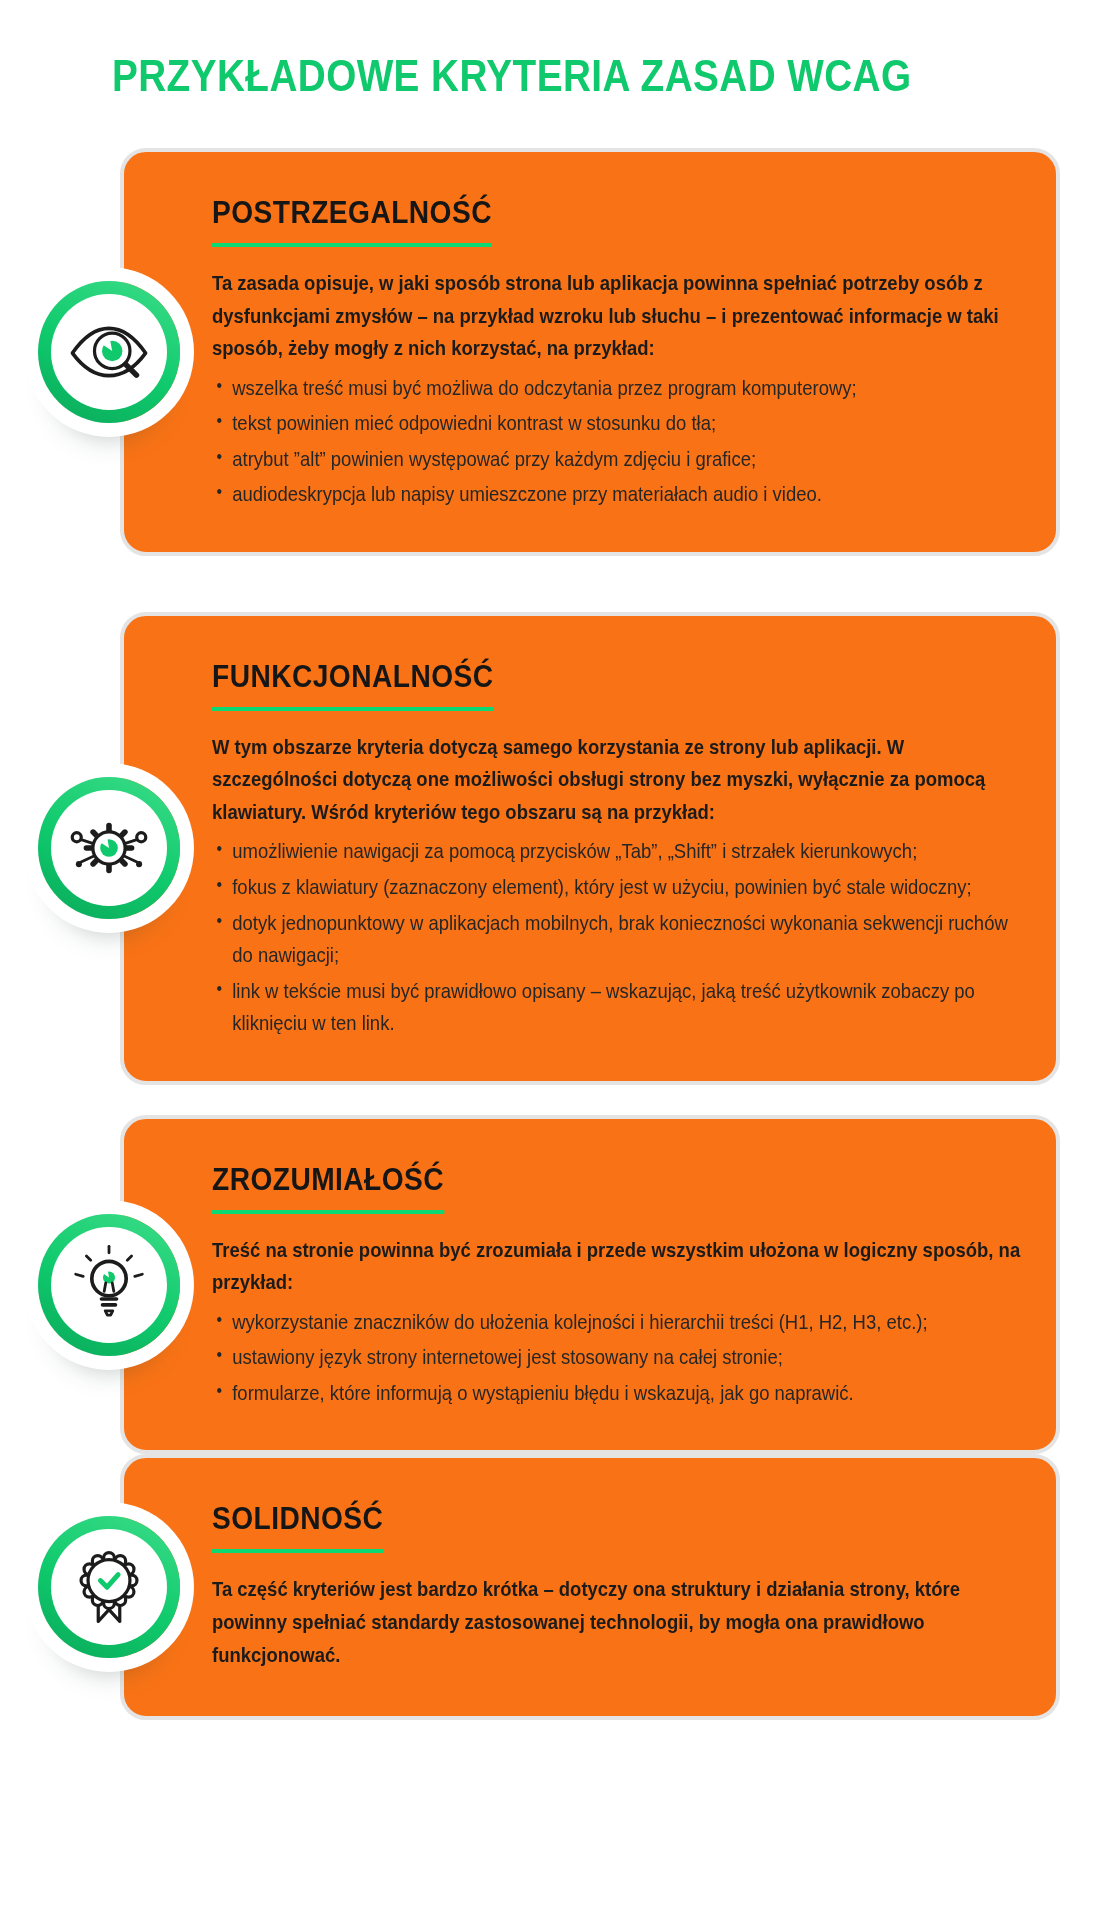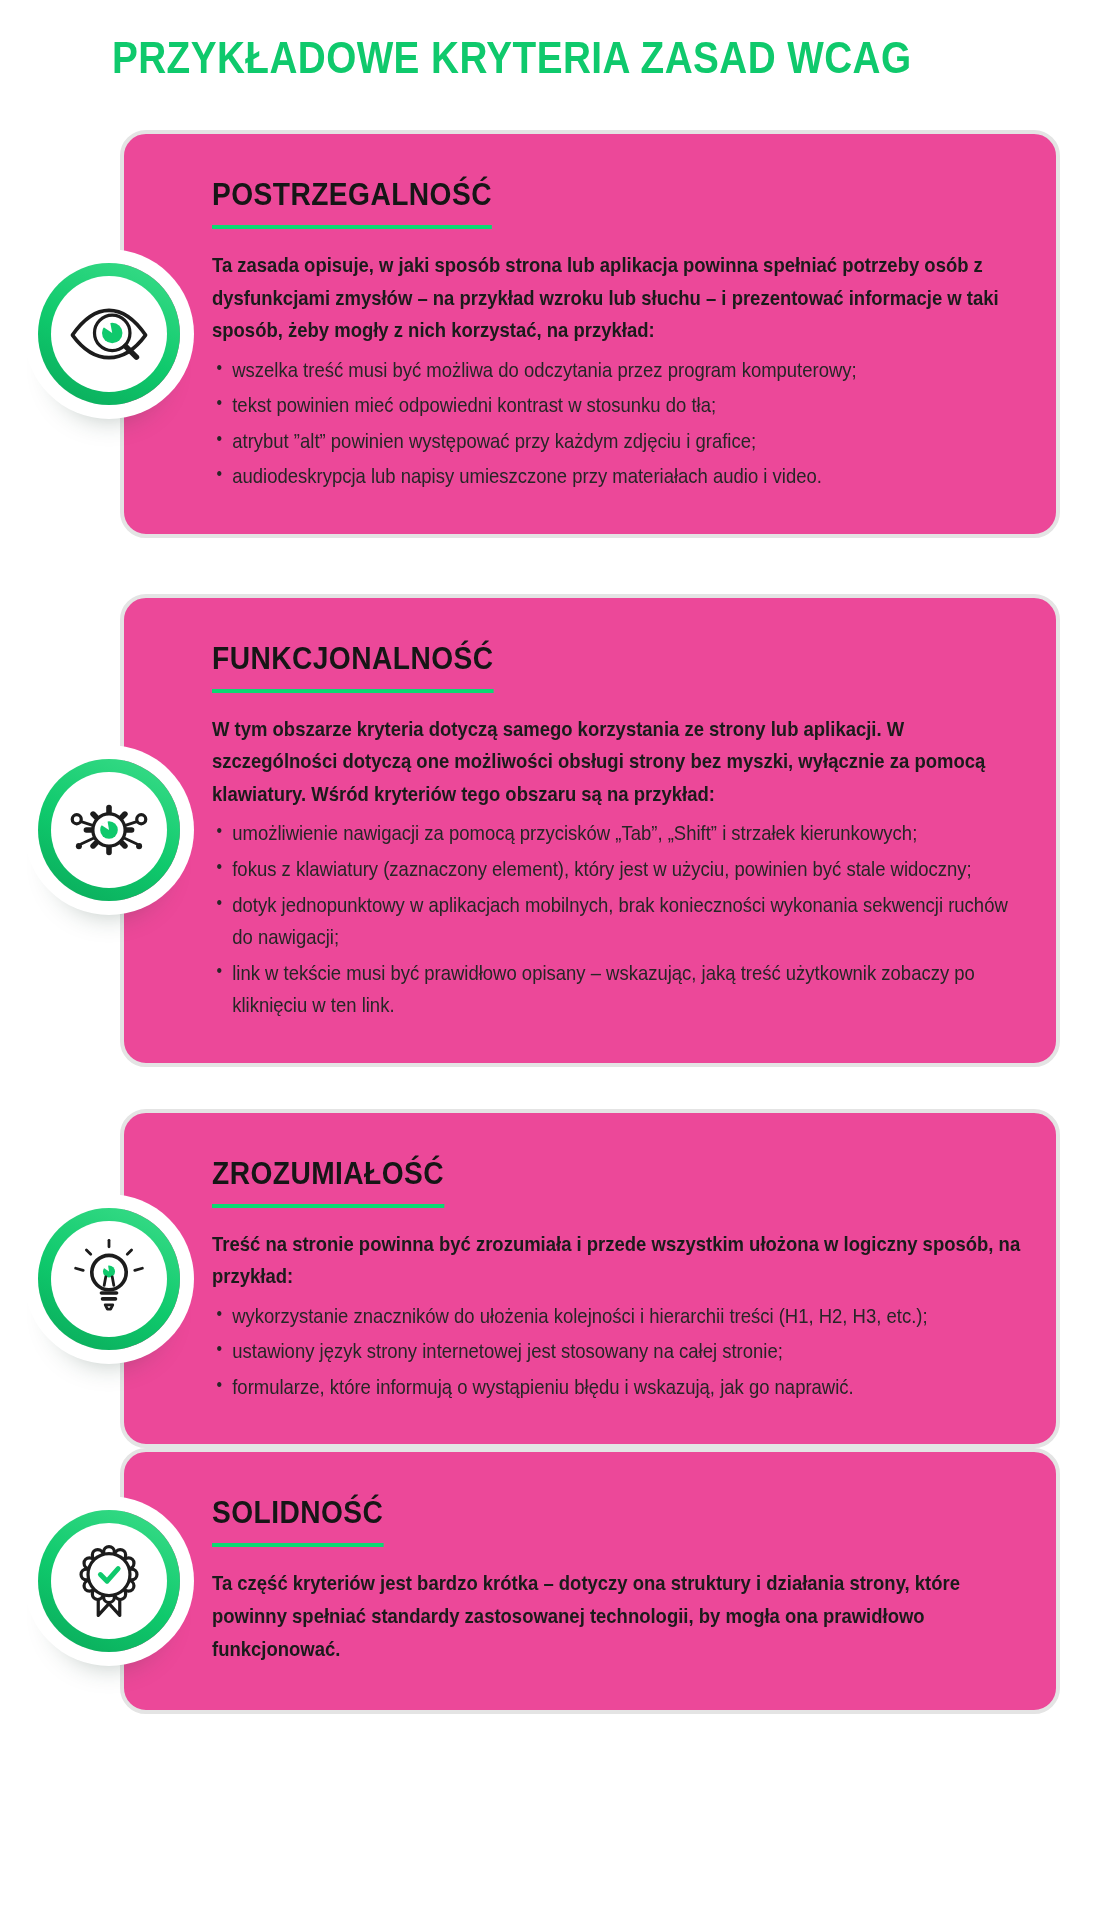--- a/index.html
+++ b/index.html
@@ -12,38 +12,38 @@
     --card-border:#e4e4e4;
   }
   *{margin:0;padding:0;box-sizing:border-box;}
   html,body{background:#ffffff;}
   body{
     width:1100px;min-height:1905px;
     font-family:"Liberation Sans", sans-serif;
     color:var(--text);
     overflow-x:hidden;
   }
-  .page{padding-top:18px;}
+  .page{padding-top:36px;}
   .page-title{
     margin:14px 0 46px 112px;
     font-size:45px;font-weight:700;letter-spacing:.5px;
     color:var(--accent);
     transform:scaleX(0.86);transform-origin:0 50%;
     white-space:nowrap;
   }
   .cards{margin-left:120px;width:940px;}
   .card{
     position:relative;
-    background:#ec4899;
+    background:#f97316;
     border:4px solid var(--card-border);
     border-radius:26px;
     padding:42px 26px 38px 88px;
   }
   .card.c1{margin-bottom:56px;}
-  .card.c2{margin-bottom:42px;}
+  .card.c2{margin-bottom:30px;}
   .card.c3{}
   .icon-badge{
     position:absolute;left:-86px;top:50%;
     width:142px;height:142px;
     transform:translateY(-50%);
     border-radius:50%;
     border:13px solid transparent;
     background:
       linear-gradient(#fff,#fff) padding-box,
       linear-gradient(205deg,var(--accent-light) 8%,var(--accent) 55%,var(--accent-dark) 100%) border-box;

